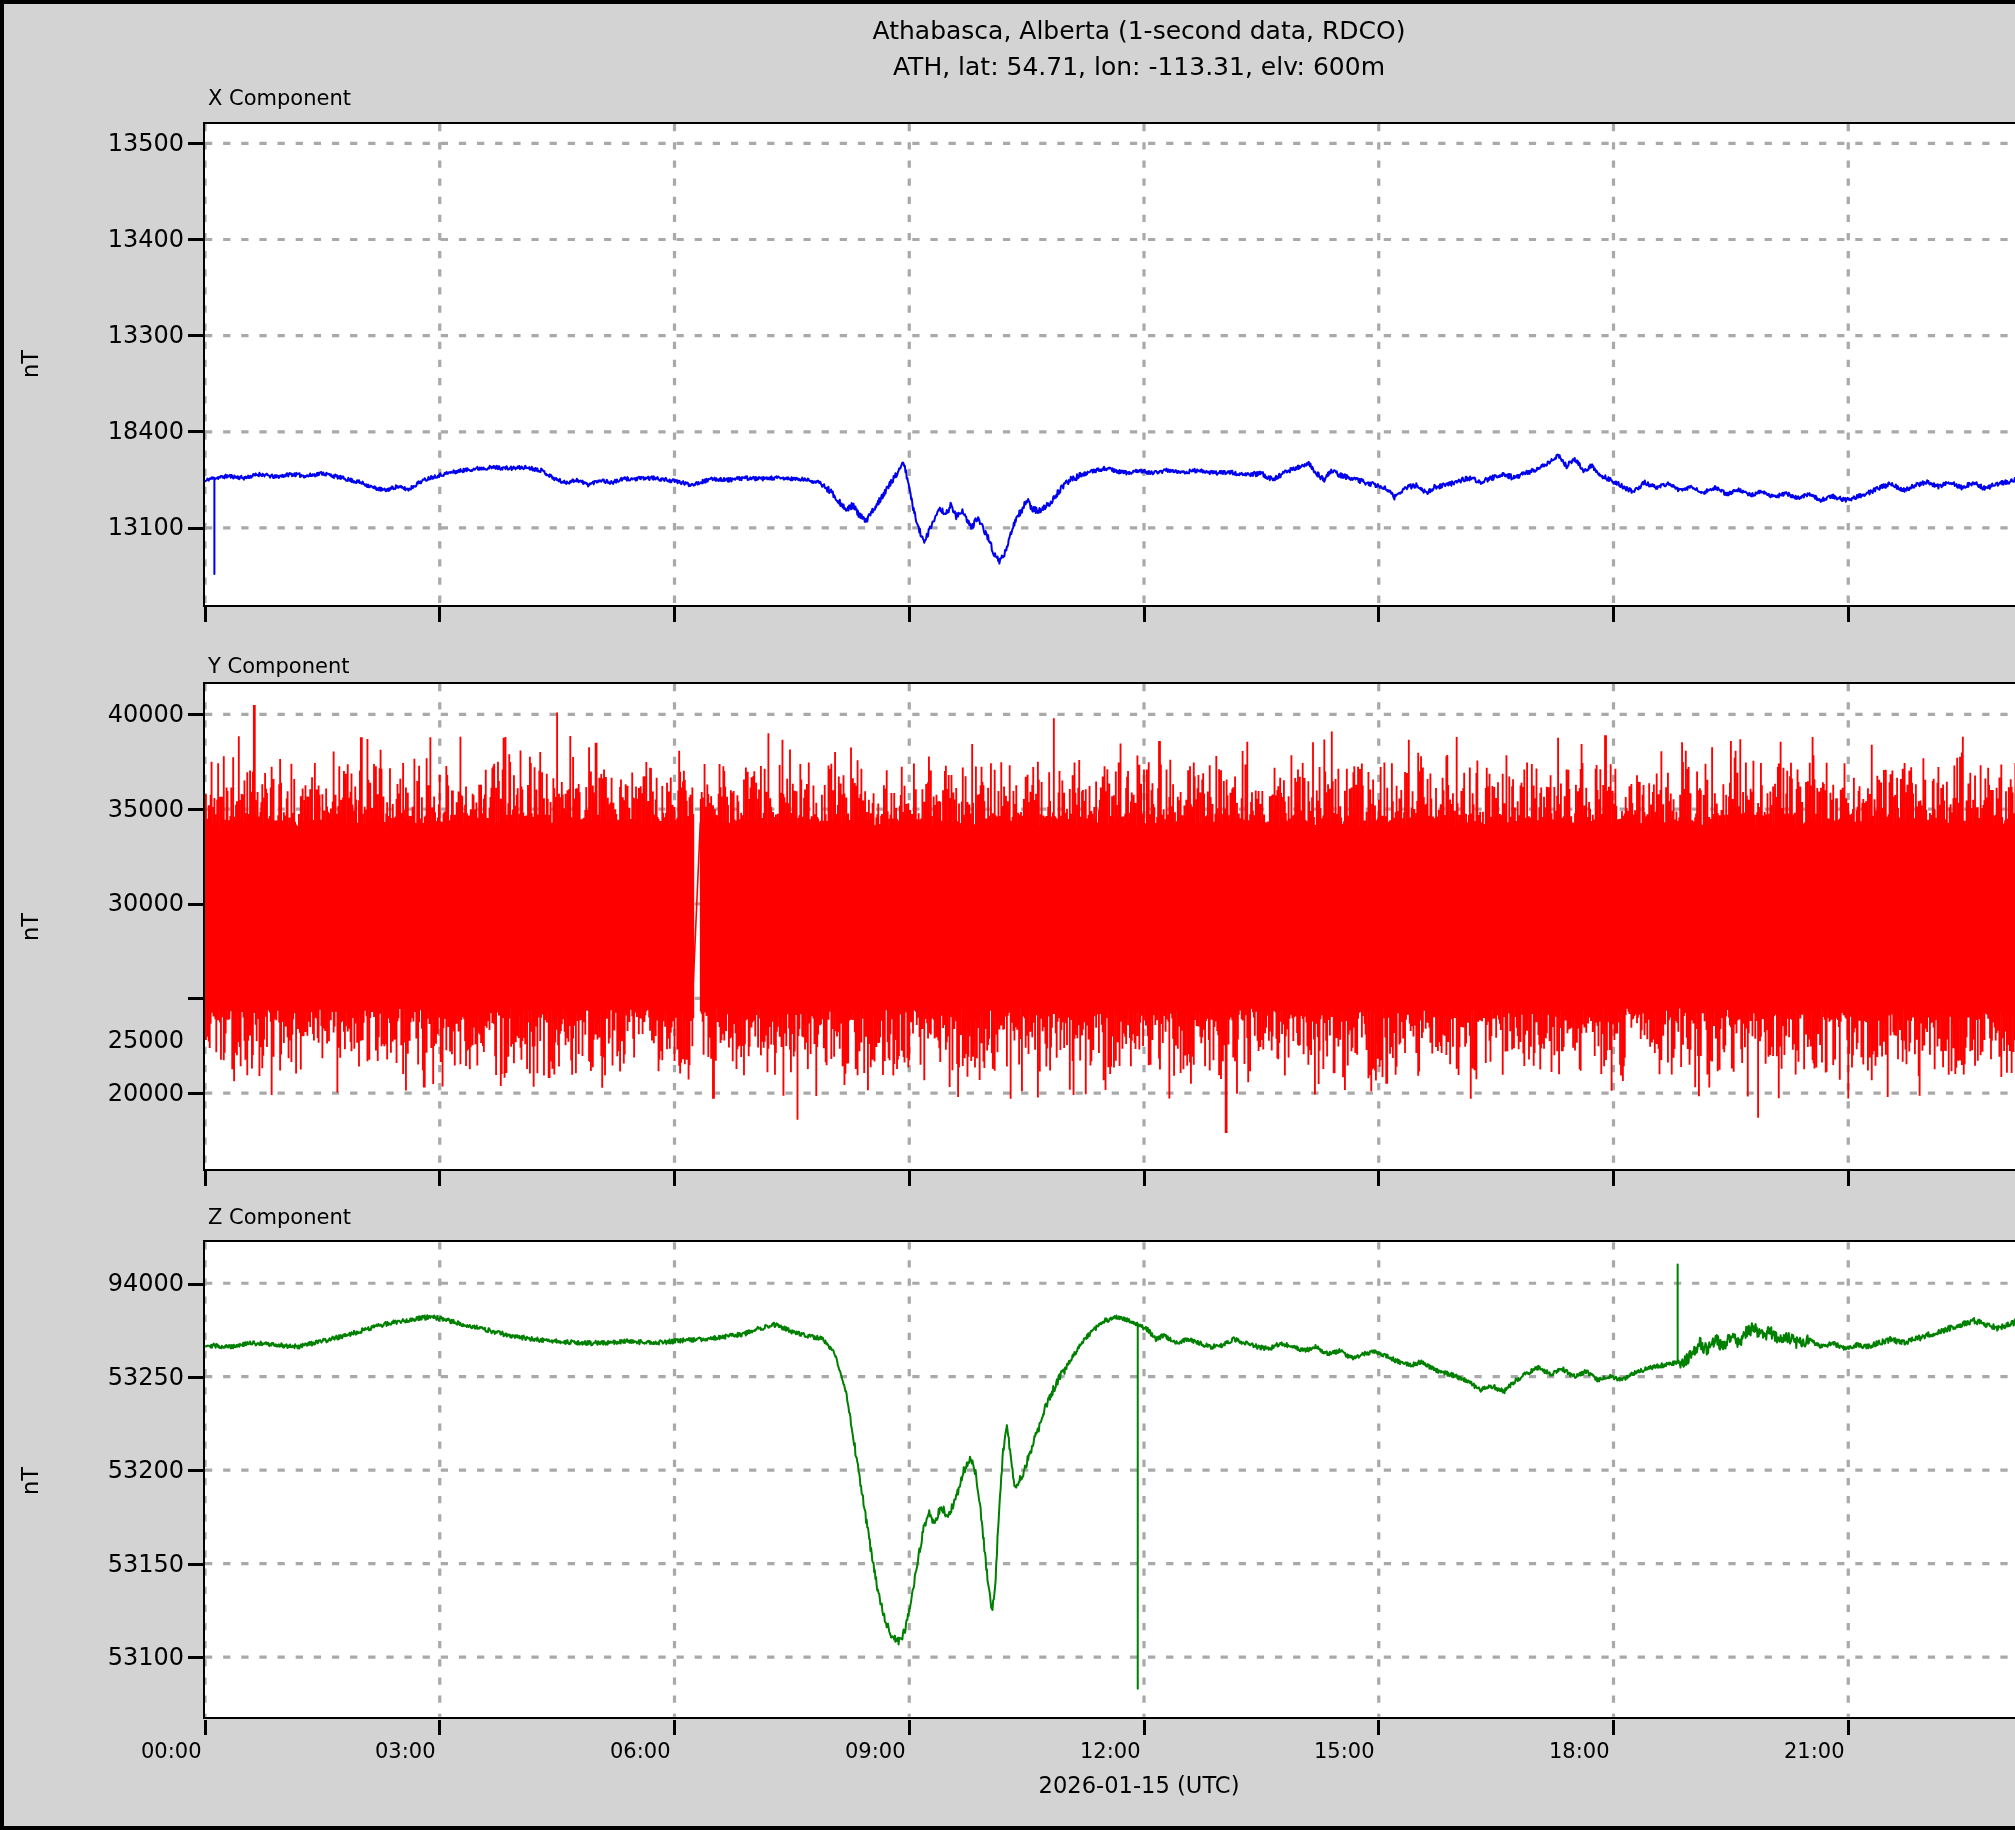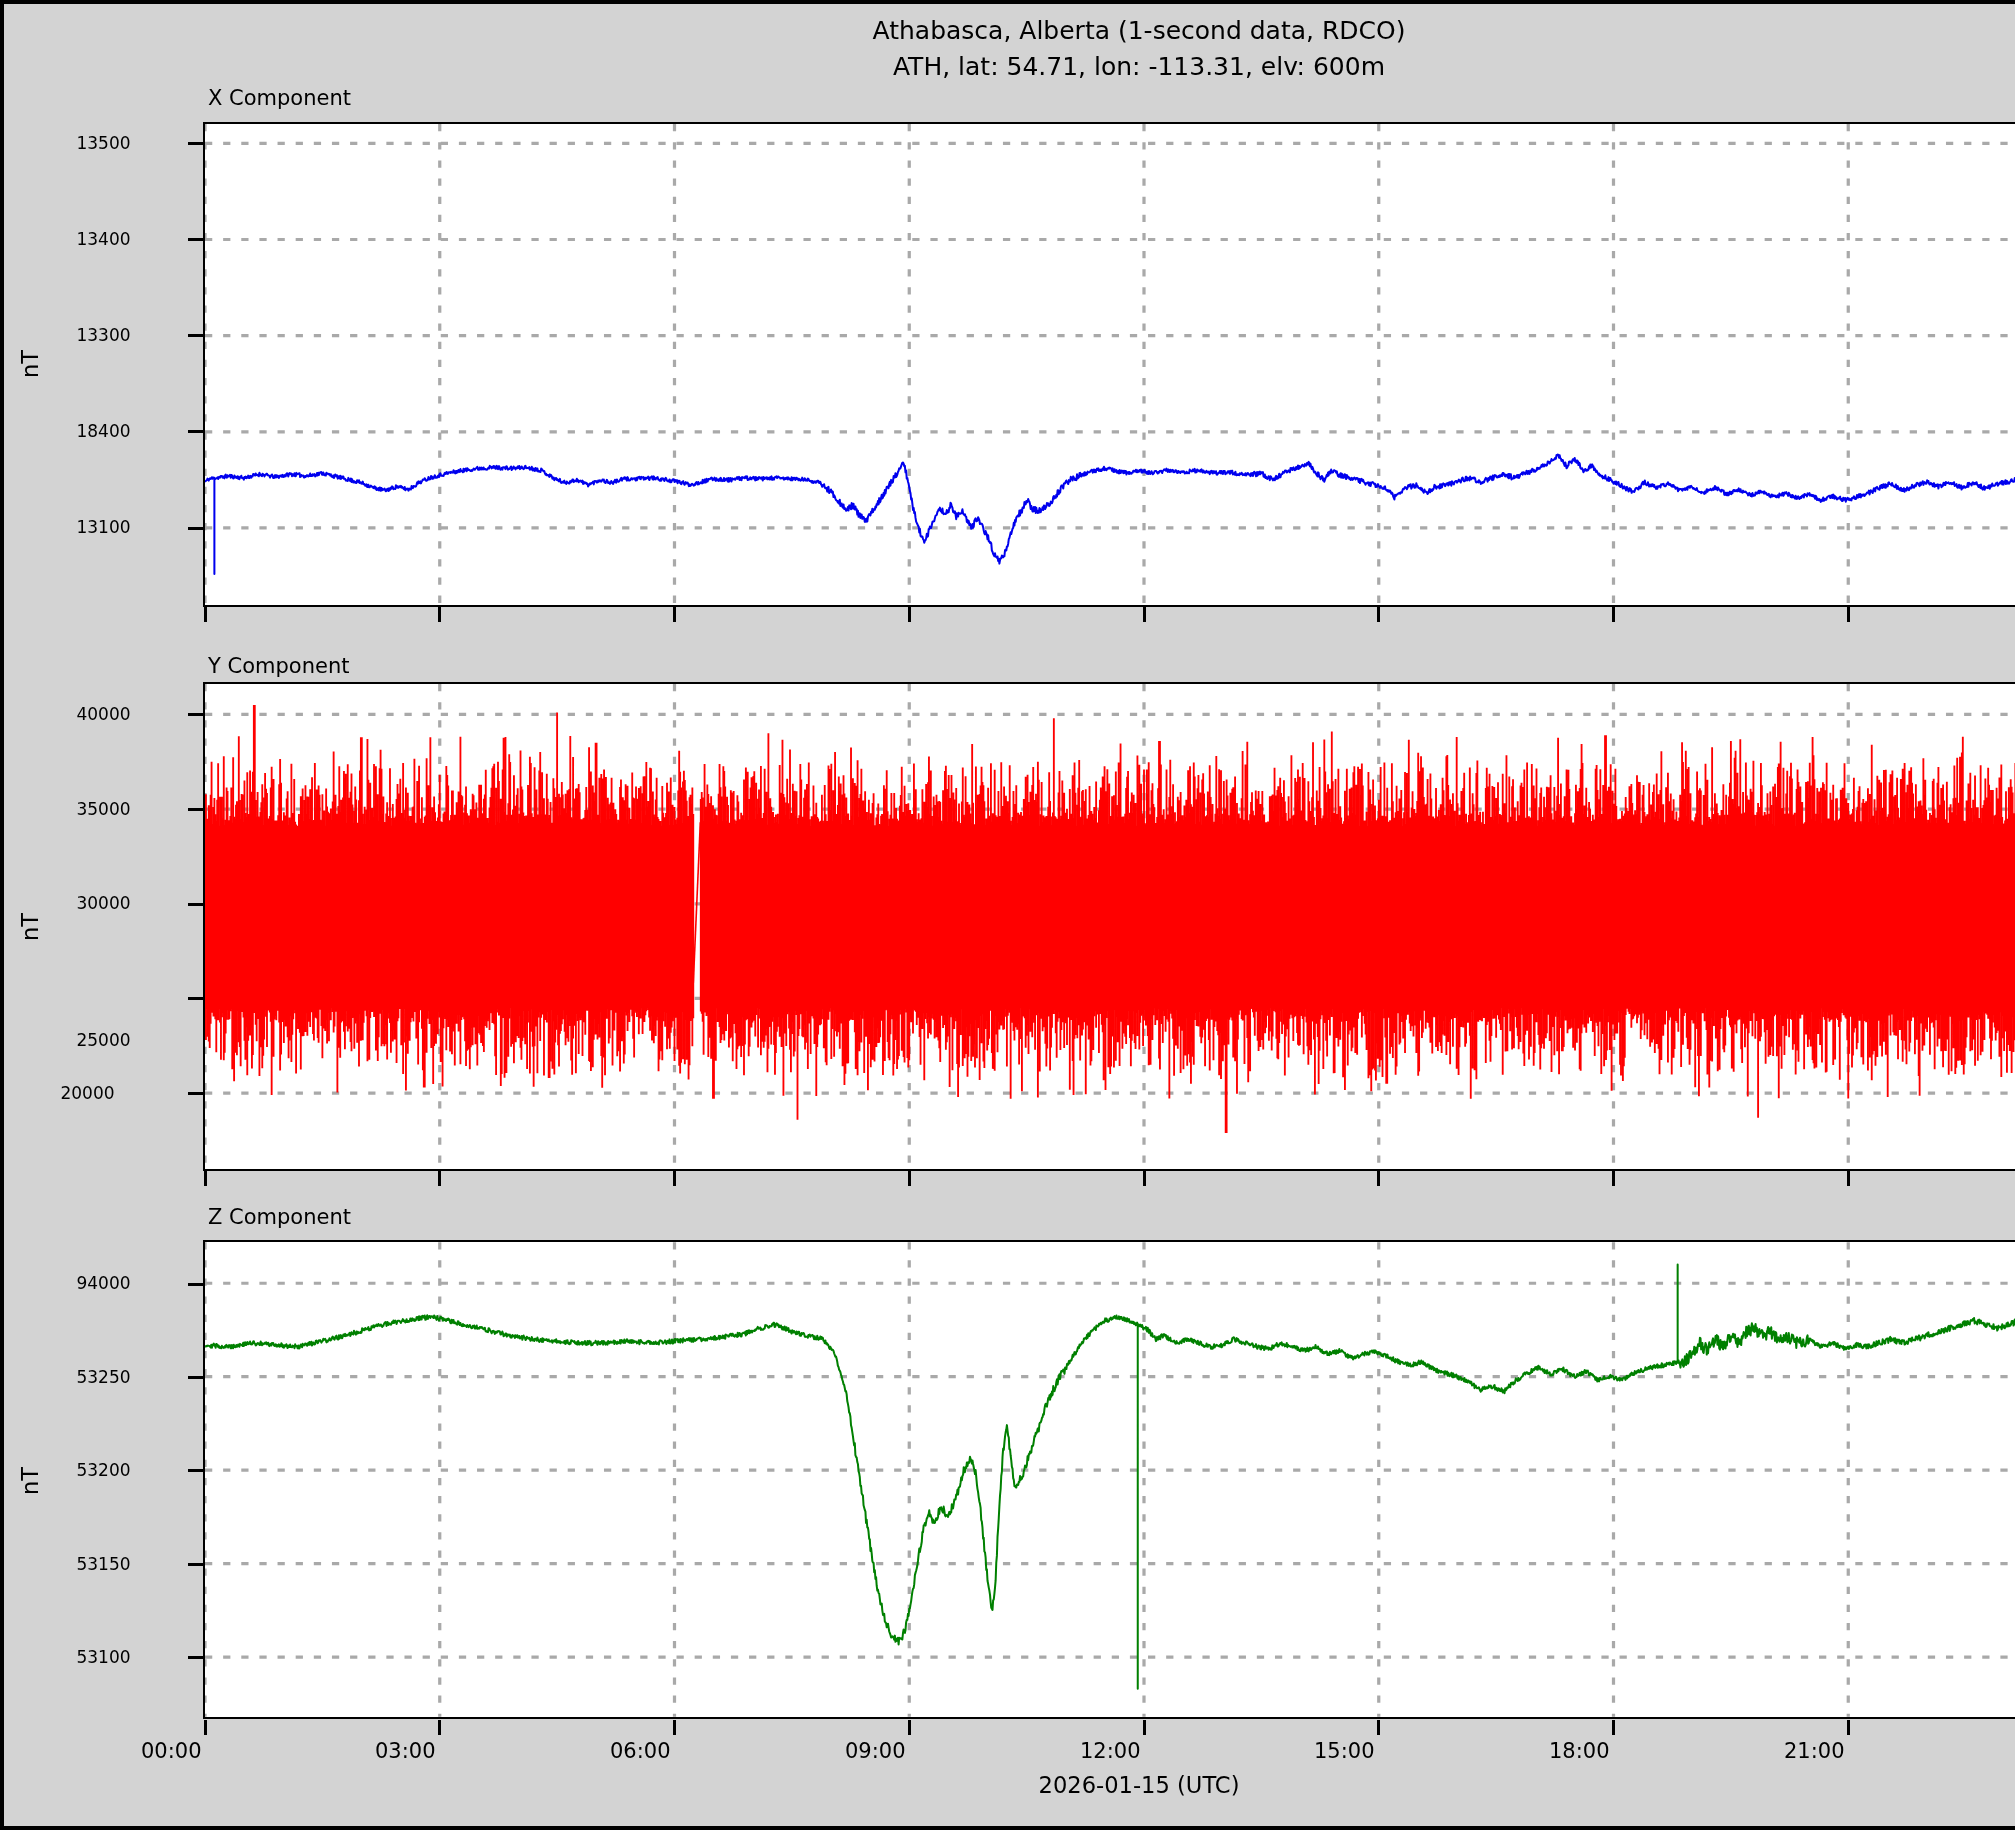--- a/index.html
+++ b/index.html
@@ -14,21 +14,21 @@
     overflow:hidden;
   }
   .main-title{position:absolute;left:196px;width:1878px;text-align:center;font-size:25px;line-height:1.3;white-space:nowrap;}
   .subplot-title{position:absolute;font-size:21px;white-space:nowrap;}
   .ylabel{position:absolute;font-size:22.6px;transform:rotate(-90deg);transform-origin:center center;white-space:nowrap;}
   .xlabel{position:absolute;left:196px;width:1878px;text-align:center;font-size:22.6px;}
   .plot{position:absolute;background:#ffffff;border:2.4px solid #000;}
   .plot svg{display:block;}
   .ytick{position:absolute;height:2.8px;width:14.5px;background:#000;}
   .xtick{position:absolute;width:2.8px;height:14.5px;background:#000;}
-  .yticklabel{position:absolute;width:161px;text-align:center;font-size:17px;line-height:25px;}
+  .yticklabel{position:absolute;width:161px;text-align:right;font-size:24px;line-height:25px;}
   .xticklabel{position:absolute;width:129px;text-align:left;font-size:21px;line-height:25px;}
 </style>
 </head>
 <body>
 
 <div class="figure">
   <div class="main-title" style="top:11.3px;">Athabasca, Alberta (1-second data, RDCO)</div>
   <div class="main-title" style="top:47px;">ATH, lat: 54.71, lon: -113.31, elv: 600m</div>
 
   <div class="subplot-title" style="left:204px;top:82px;">X Component</div>
@@ -108,21 +108,21 @@
       <div class="yticklabel" style="left: 19px; top: 127px;">13500</div>
       <div class="xtick" style="left: 200px; top: 603px;"></div>
       <div class="xtick" style="left: 434px; top: 603px;"></div>
       <div class="xtick" style="left: 669px; top: 603px;"></div>
       <div class="xtick" style="left: 904px; top: 603px;"></div>
       <div class="xtick" style="left: 1139px; top: 603px;"></div>
       <div class="xtick" style="left: 1373px; top: 603px;"></div>
       <div class="xtick" style="left: 1608px; top: 603px;"></div>
       <div class="xtick" style="left: 1843px; top: 603px;"></div>
       <div class="ytick" style="left: 184px; top: 1088px;"></div>
-      <div class="yticklabel" style="left: 3px; top: 1077px;">20000</div>
+      <div class="yticklabel" style="left: 19px; top: 1077px;">20000</div>
       <div class="ytick" style="left: 184px; top: 993px;"></div>
       <div class="yticklabel" style="left: 19px; top: 1024px;">25000</div>
       <div class="ytick" style="left: 184px; top: 899px;"></div>
       <div class="yticklabel" style="left: 19px; top: 887px;">30000</div>
       <div class="ytick" style="left: 184px; top: 804px;"></div>
       <div class="yticklabel" style="left: 19px; top: 793px;">35000</div>
       <div class="ytick" style="left: 184px; top: 709px;"></div>
       <div class="yticklabel" style="left: 19px; top: 698px;">40000</div>
       <div class="xtick" style="left: 200px; top: 1167px;"></div>
       <div class="xtick" style="left: 434px; top: 1167px;"></div>

